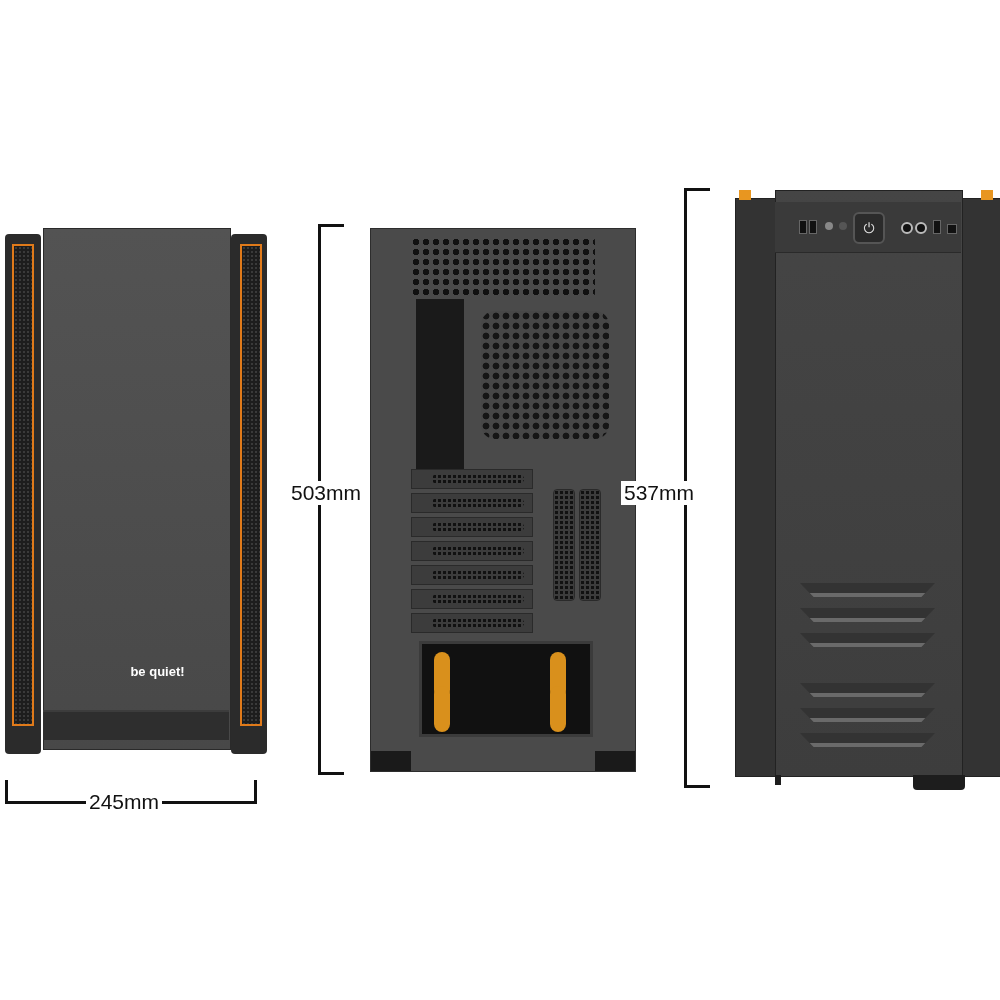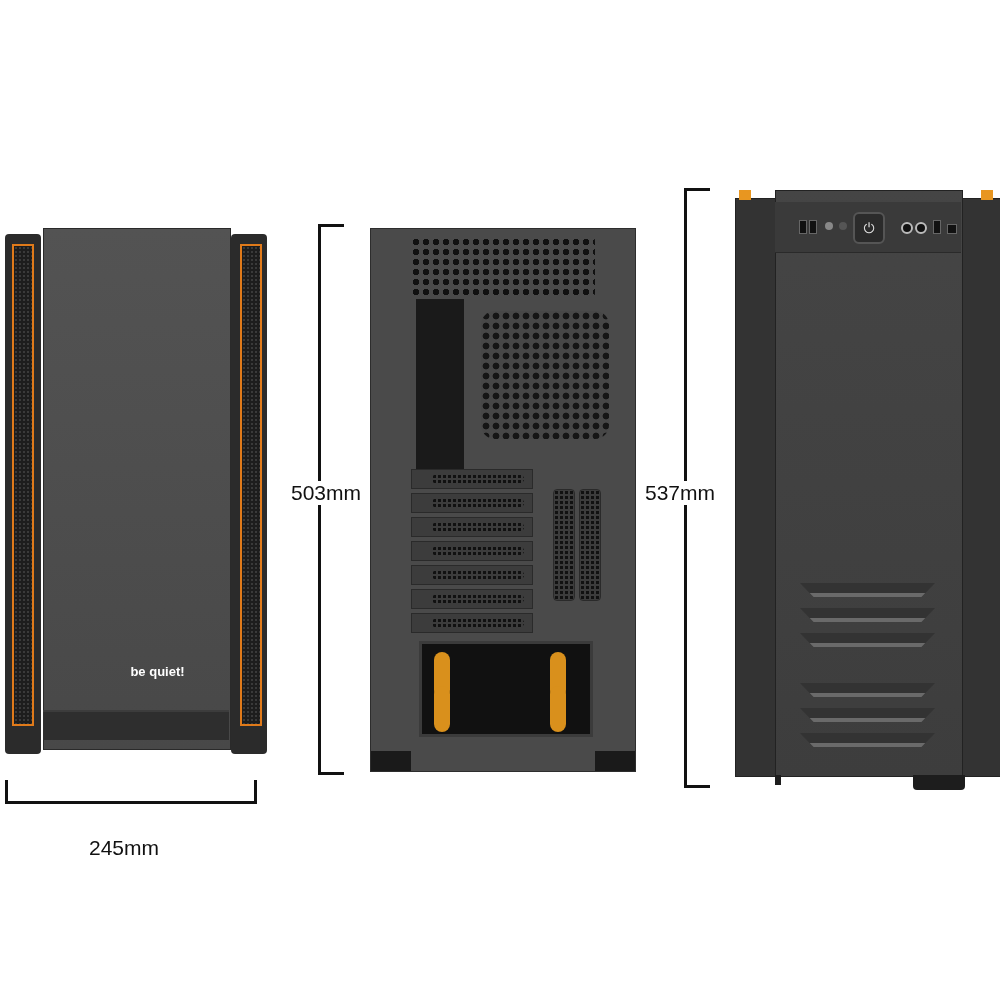--- a/index.html
+++ b/index.html
@@ -59,21 +59,21 @@
   </div>
   <div class="front-center">
     <div class="logo">be quiet!</div>
   </div>
   <div class="front-foot"></div>
 </div>
 
 <div class="tick-v" style="left:5px;top:780px;height:24px"></div>
 <div class="tick-v" style="left:254px;top:780px;height:24px"></div>
 <div class="hline" style="left:5px;top:801px;width:252px"></div>
-<div class="dim-label" style="left:86px;top:836px">245mm</div>
+<div class="dim-label" style="left:86px;top:790px">245mm</div>
 
 <div class="tick-h" style="left:318px;top:224px;width:26px"></div>
 <div class="tick-h" style="left:318px;top:772px;width:26px"></div>
 <div class="vline" style="left:318px;top:224px;height:551px"></div>
 <div class="dim-label" style="left:288px;top:481px">503mm</div>
 
 <div class="abs back-body">
   <div class="top-vent"></div>
   <div class="io-cut"></div>
   <div class="fan"></div>
@@ -96,21 +96,21 @@
     <div class="psu-mount" style="left:128px;top:8px"></div>
     <div class="psu-mount" style="left:128px;top:42px"></div>
   </div>
   <div class="back-foot" style="left:0"></div>
   <div class="back-foot" style="right:0"></div>
 </div>
 
 <div class="tick-h" style="left:684px;top:188px;width:26px"></div>
 <div class="tick-h" style="left:684px;top:785px;width:26px"></div>
 <div class="vline" style="left:684px;top:188px;height:600px"></div>
-<div class="dim-label" style="left:642px;top:481px">537mm</div>
+<div class="dim-label" style="left:621px;top:481px">537mm</div>
 
 <div class="abs side-body">
   <div class="side-edge" style="left:0"></div>
   <div class="side-edge" style="left:226px"></div>
   <div class="orange-tip" style="left:4px"></div>
   <div class="orange-tip" style="left:246px"></div>
   <div class="side-main"></div>
   <div class="io-panel">
     <div class="port" style="left:24px"></div>
     <div class="port" style="left:34px"></div>

